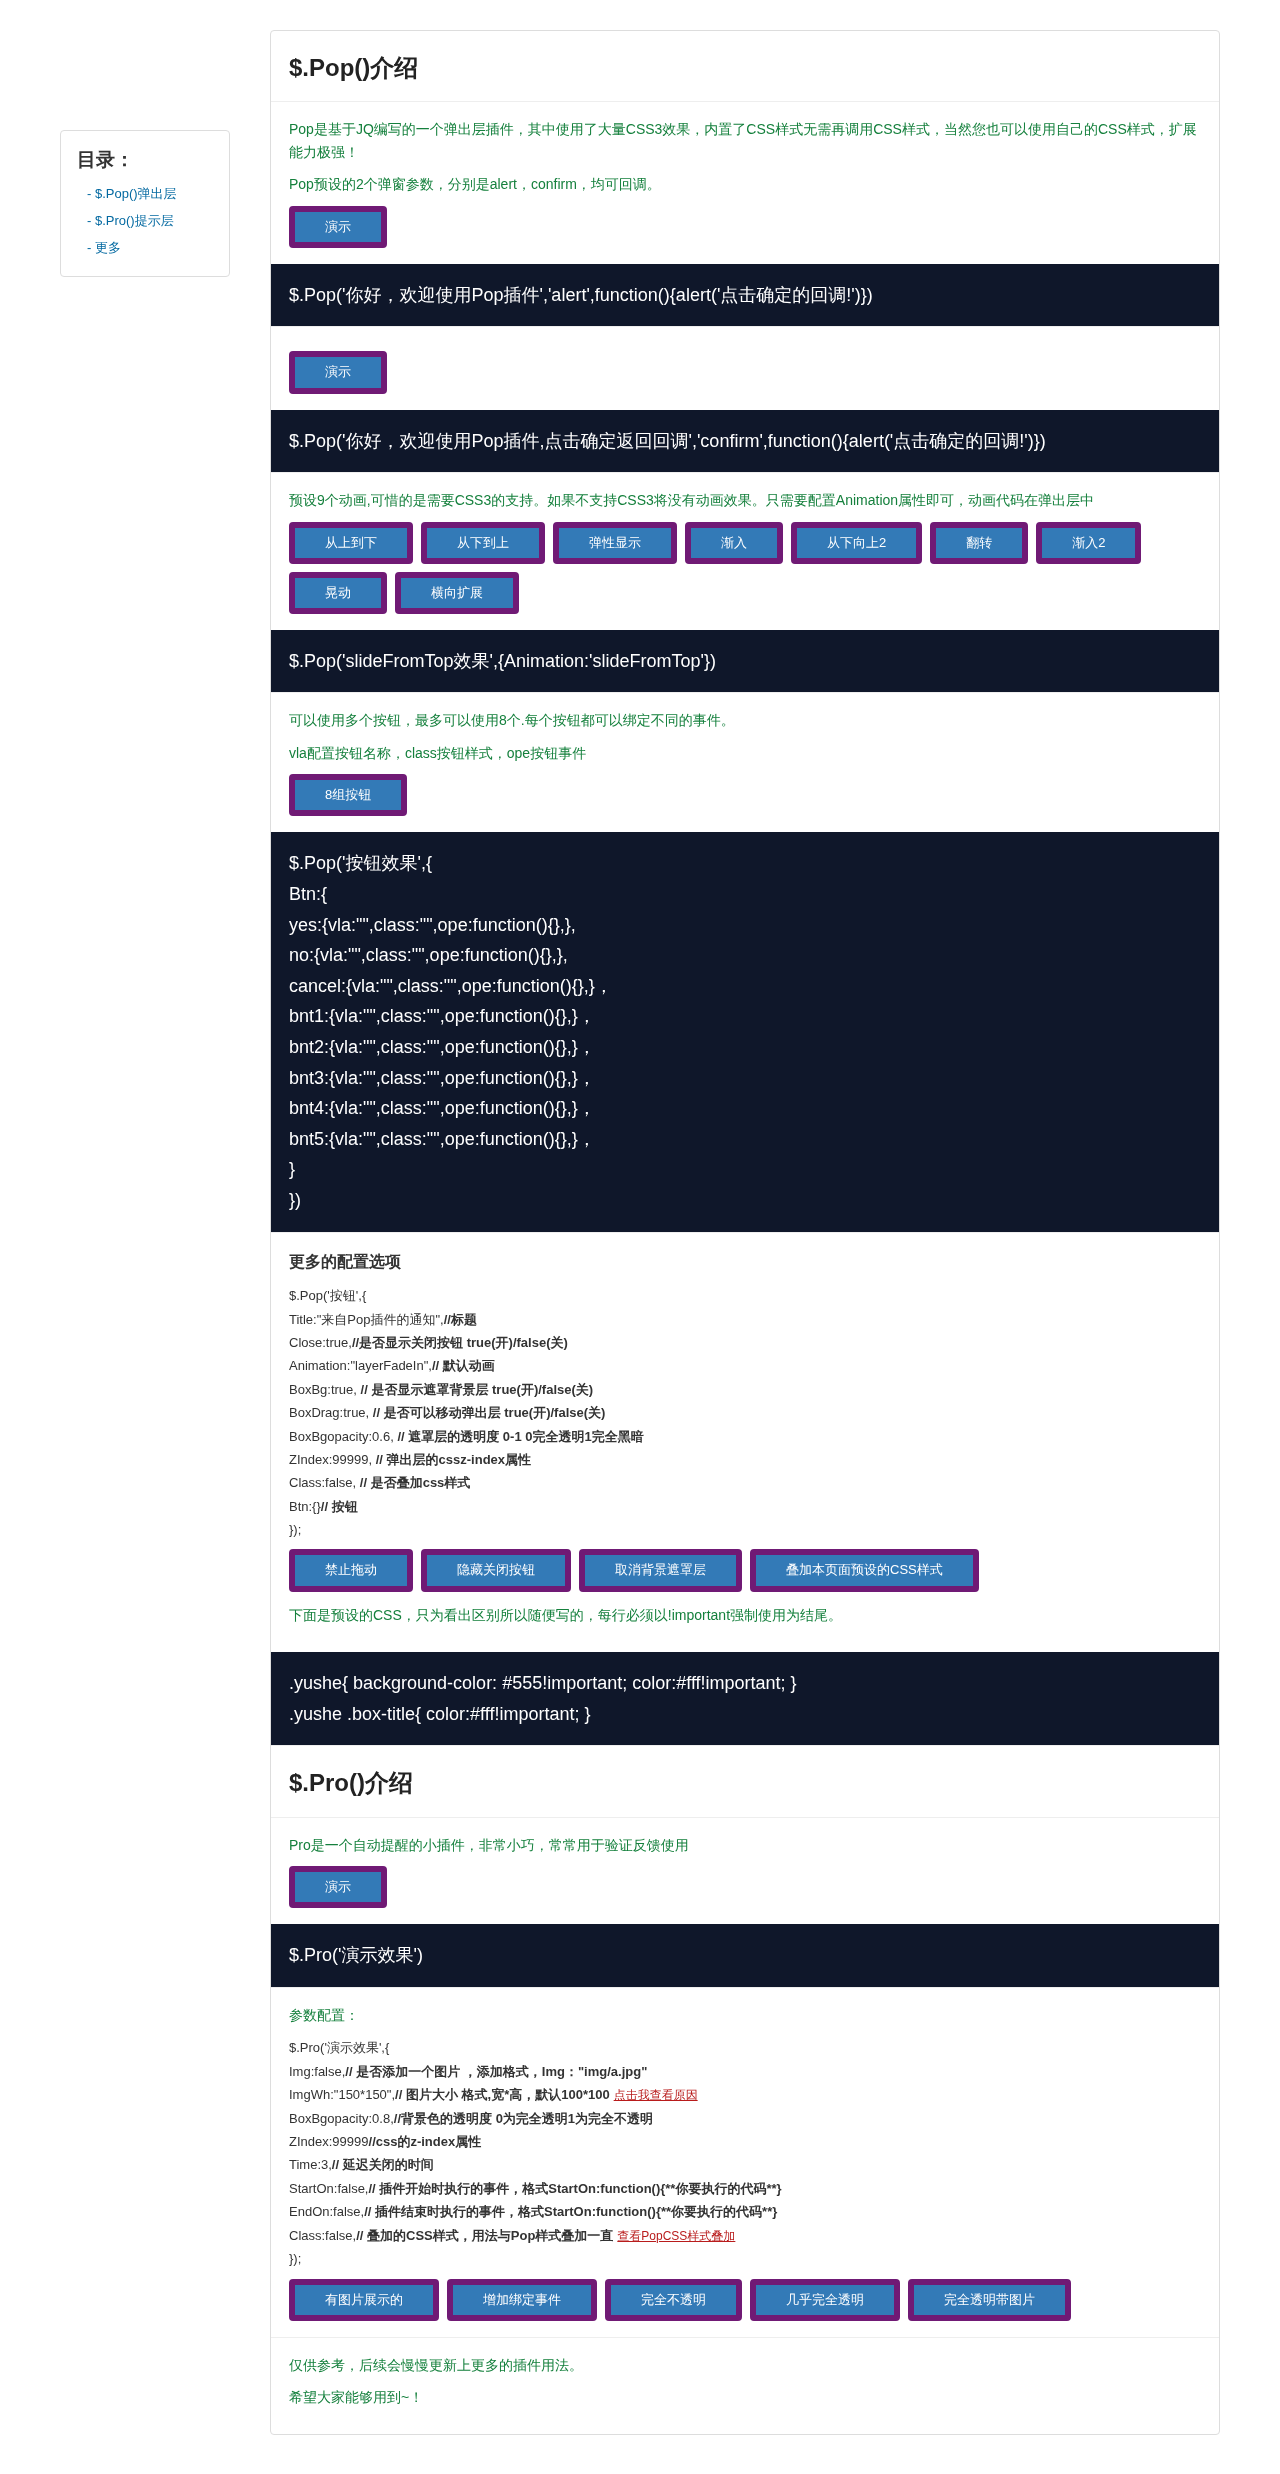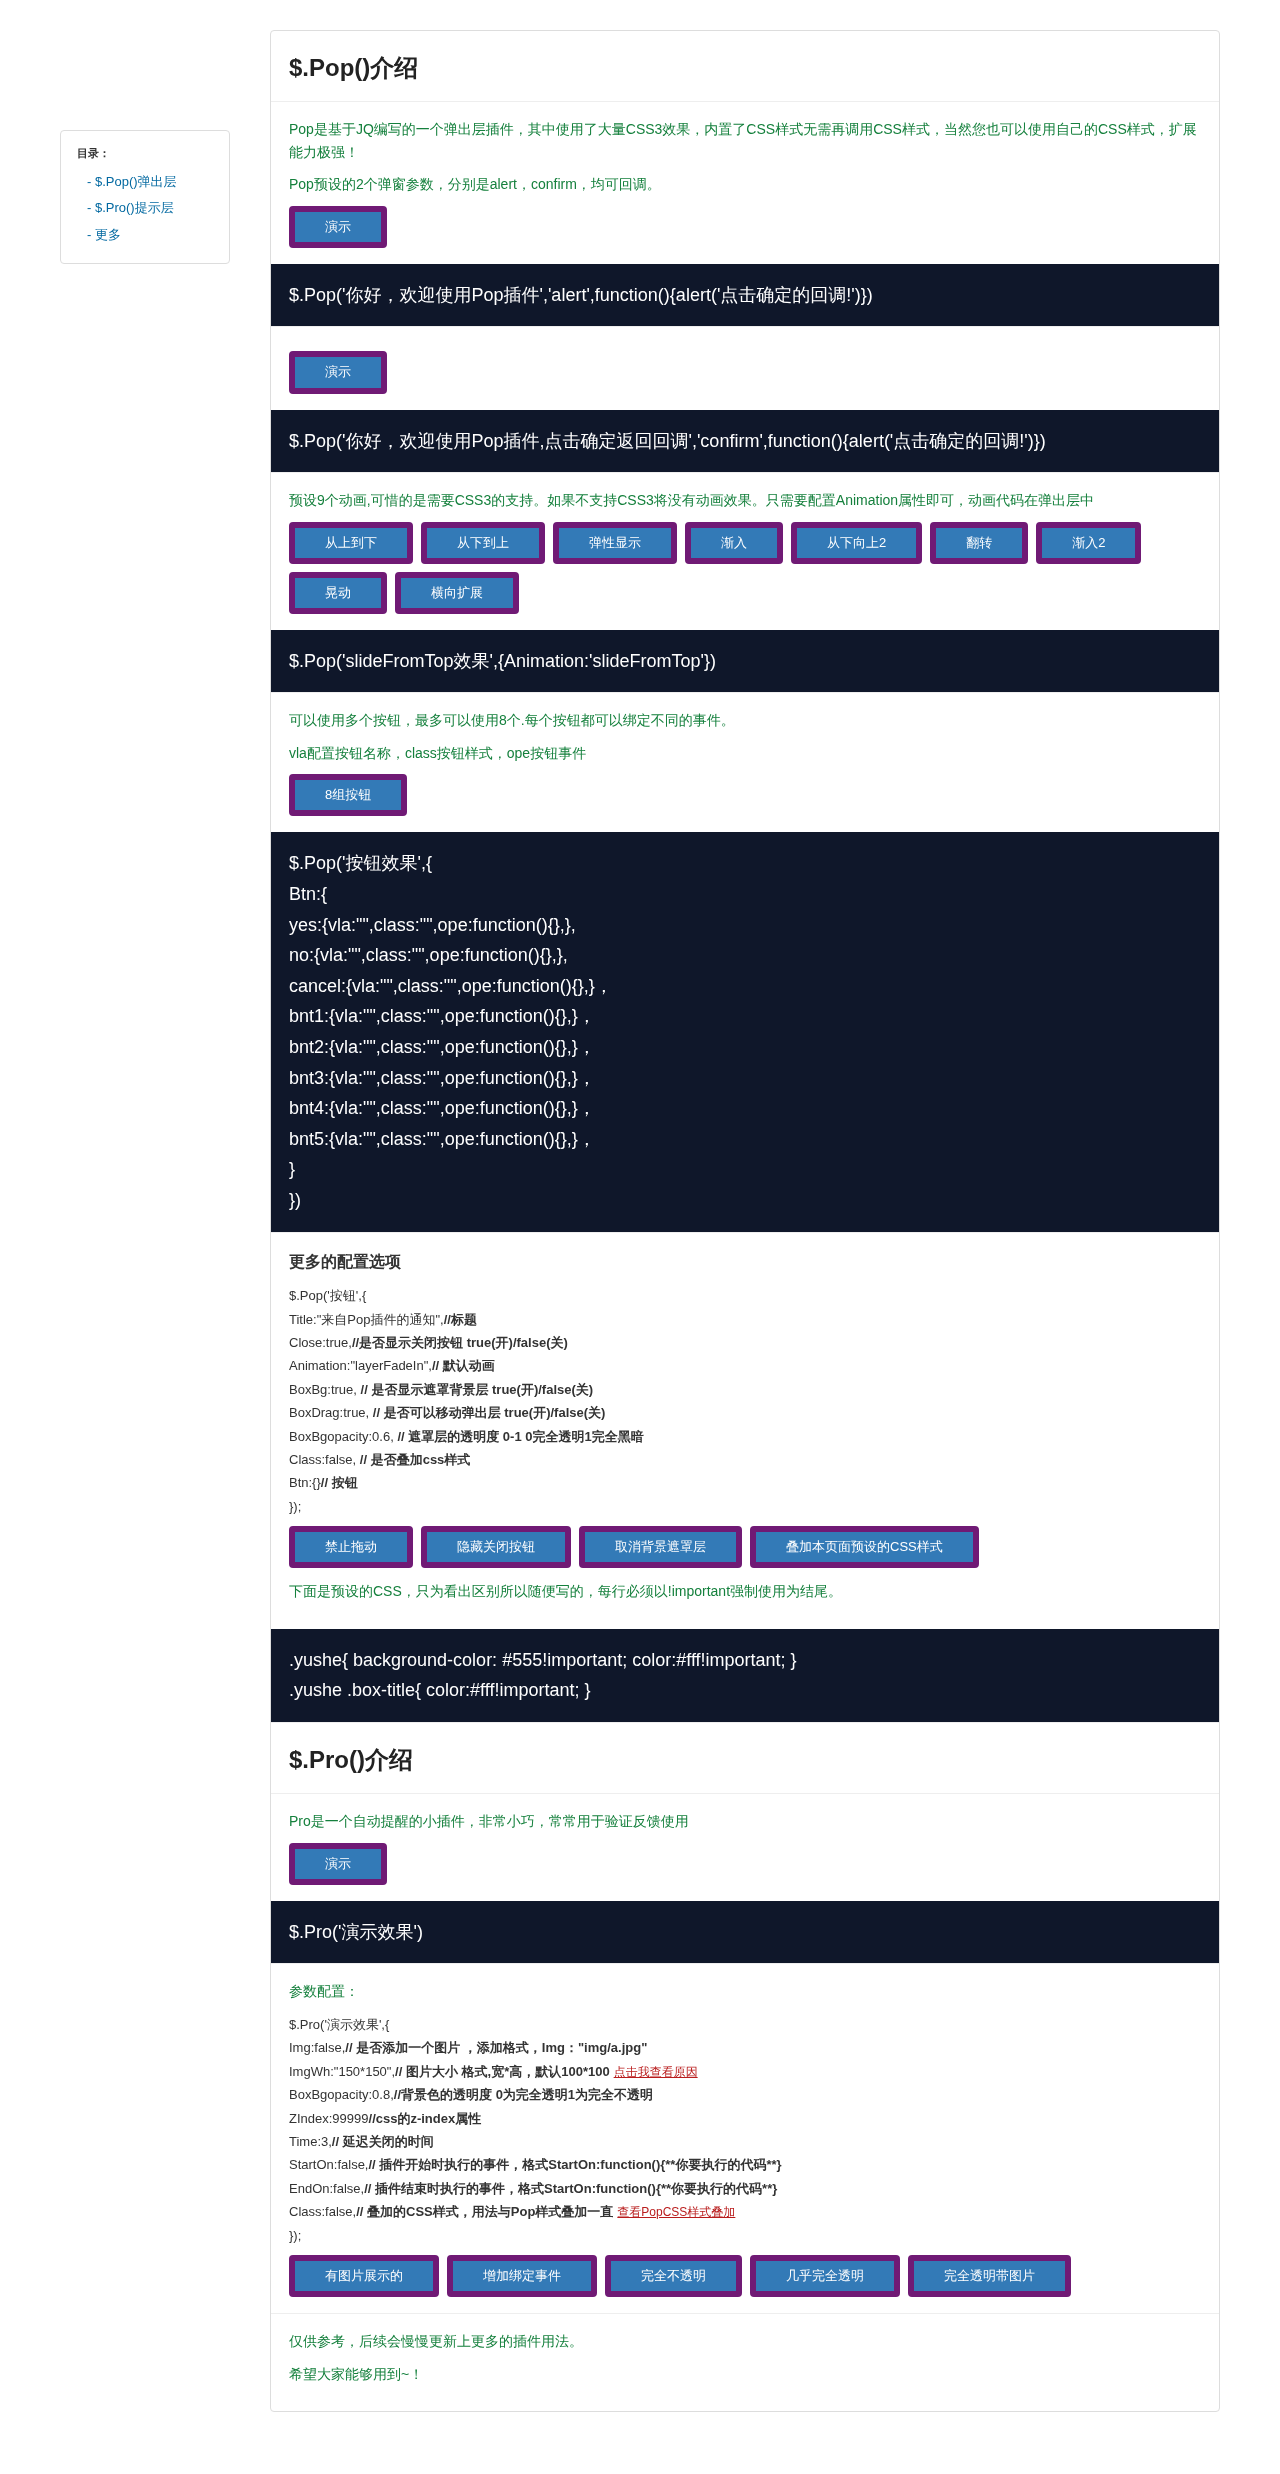--- a/index.html
+++ b/index.html
@@ -22,21 +22,21 @@
   width: 170px;
   flex-shrink: 0;
   border: 1px solid #ddd;
   border-radius: 4px;
   padding: 14px 16px;
   margin-top: 100px;
   background: #fff;
 }
 .toc-title {
   font-weight: bold;
-  font-size: 11px;
+  font-size: 19px;
   margin-bottom: 6px;
   color: #333;
 }
 .toc-item {
   font-size: 13px;
   color: #0369a1;
   padding: 3px 0 3px 10px;
   cursor: pointer;
 }
 .main {
@@ -185,20 +185,21 @@
     <div class="section pad">
       <h3 class="subheading">更多的配置选项</h3>
       <div class="config-block" id="pop-more-cfg">
           <span class="config-line"><span>$.Pop('按钮',{</span></span>
           <span class="config-line"><span>Title:"来自Pop插件的通知",</span><span class="bold">//标题</span></span>
           <span class="config-line"><span>Close:true,</span><span class="bold">//是否显示关闭按钮 true(开)/false(关)</span></span>
           <span class="config-line"><span>Animation:"layerFadeIn",</span><span class="bold">// 默认动画</span></span>
           <span class="config-line"><span>BoxBg:true, </span><span class="bold">// 是否显示遮罩背景层 true(开)/false(关)</span></span>
           <span class="config-line"><span>BoxDrag:true, </span><span class="bold">// 是否可以移动弹出层 true(开)/false(关)</span></span>
           <span class="config-line"><span>BoxBgopacity:0.6, </span><span class="bold">// 遮罩层的透明度 0-1 0完全透明1完全黑暗</span></span>
+          <span class="config-line"><span>ZIndex:99999, </span><span class="bold">// 弹出层的cssz-index属性</span></span>
           <span class="config-line"><span>Class:false, </span><span class="bold">// 是否叠加css样式</span></span>
           <span class="config-line"><span>Btn:{}</span><span class="bold">// 按钮</span></span>
           <span class="config-line"><span>});</span></span>
         </div>
       <div class="btn-row">
         <button class="btn">禁止拖动</button>
         <button class="btn">隐藏关闭按钮</button>
         <button class="btn">取消背景遮罩层</button>
         <button class="btn">叠加本页面预设的CSS样式</button>
       </div>

